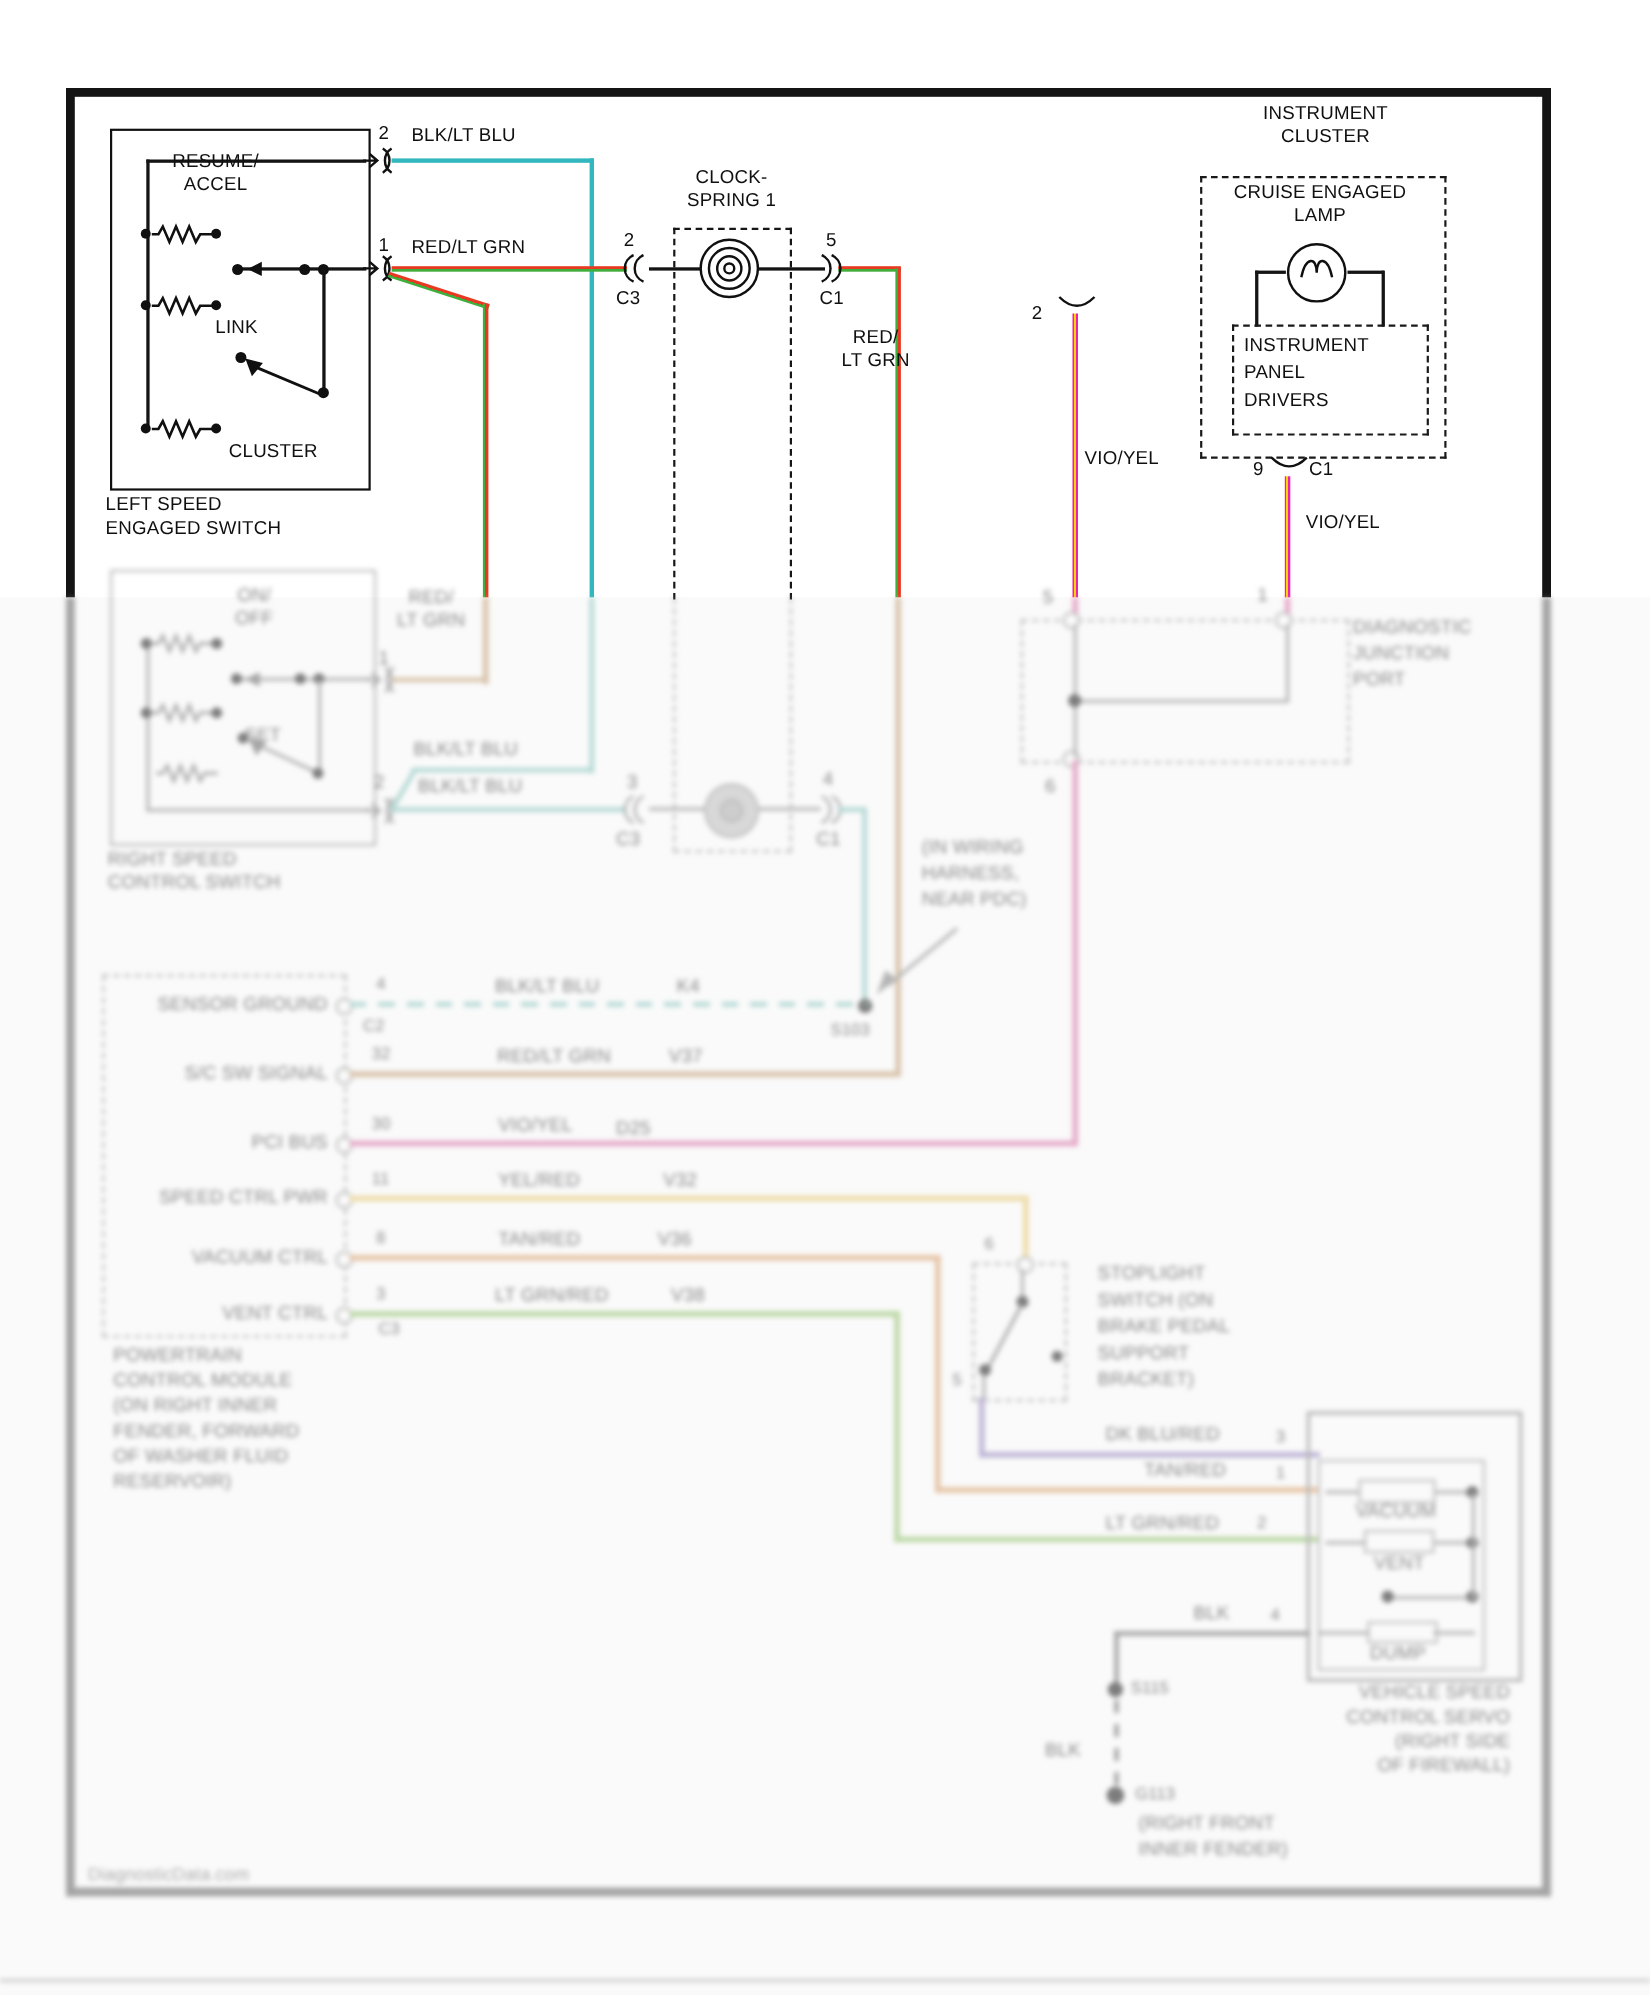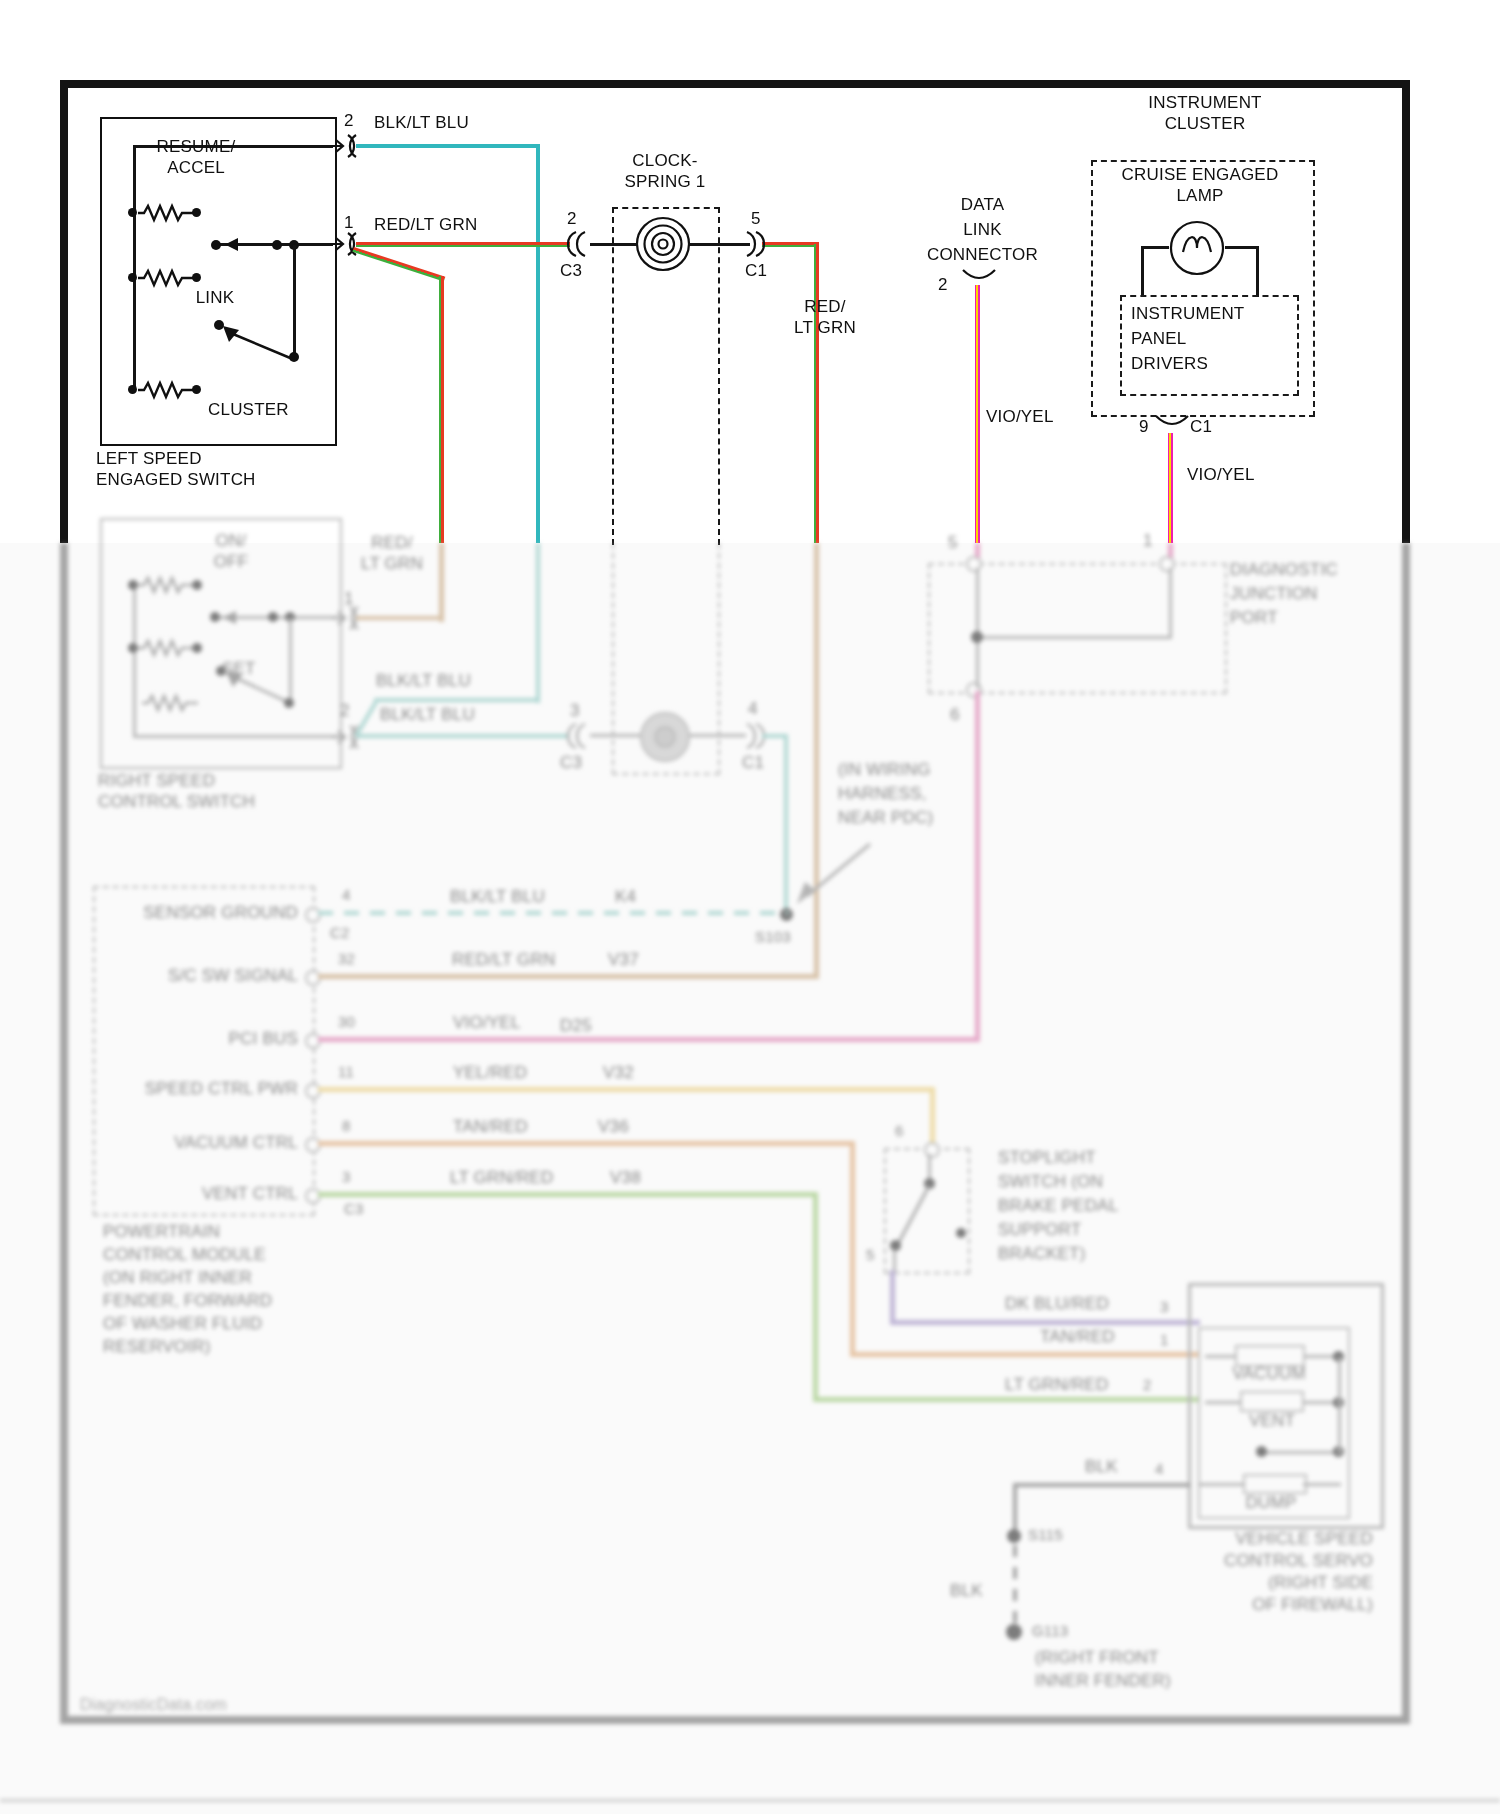--- a/index.html
+++ b/index.html
@@ -125,26 +125,23 @@
   <svg style="left:564px;top:231px" width="26" height="26" viewBox="0 0 26 26">
       <path d="M12 1 A 13 13 0 0 0 12 25 M21 1 A 13 13 0 0 0 21 25" fill="none" stroke="#101010" stroke-width="2.2"></path>
     </svg>
   <svg style="left:742px;top:231px" width="26" height="26" viewBox="0 0 26 26">
       <path d="M5 1 A 13 13 0 0 1 5 25 M14 1 A 13 13 0 0 1 14 25" fill="none" stroke="#101010" stroke-width="2.2"></path>
     </svg>
   <div class="lbl" style="left:567px;top:208px">2</div>
   <div class="lbl" style="left:560px;top:260px">C3</div>
   <div class="lbl" style="left:751px;top:208px">5</div>
   <div class="lbl" style="left:745px;top:260px">C1</div>
-  <div class="lbl c" style="left:783px;top:296px;width:84px">RED/
+  <div class="lbl c" style="left:754px;top:296px;width:84px">RED/
 LT GRN</div>
 
-  <div class="lbl c" style="left:905px;top:192px;width:155px;line-height:25px">DATA
-LINK
-CONNECTOR</div>
   <svg style="left:962px;top:268px" width="34" height="16" viewBox="0 0 34 16">
       <path d="M1 2 Q17 18 33 2" fill="none" stroke="#101010" stroke-width="2.2"></path>
     </svg>
   <div class="lbl" style="left:938px;top:274px">2</div>
   <div class="lbl" style="left:986px;top:406px">VIO/YEL</div>
 
   <div class="lbl c" style="left:1120px;top:92px;width:170px">INSTRUMENT
 CLUSTER</div>
   <div class="dash" style="left:1091px;top:160px;width:220px;height:253px"></div>
   <div class="lbl c" style="left:1100px;top:164px;width:200px">CRUISE ENGAGED

